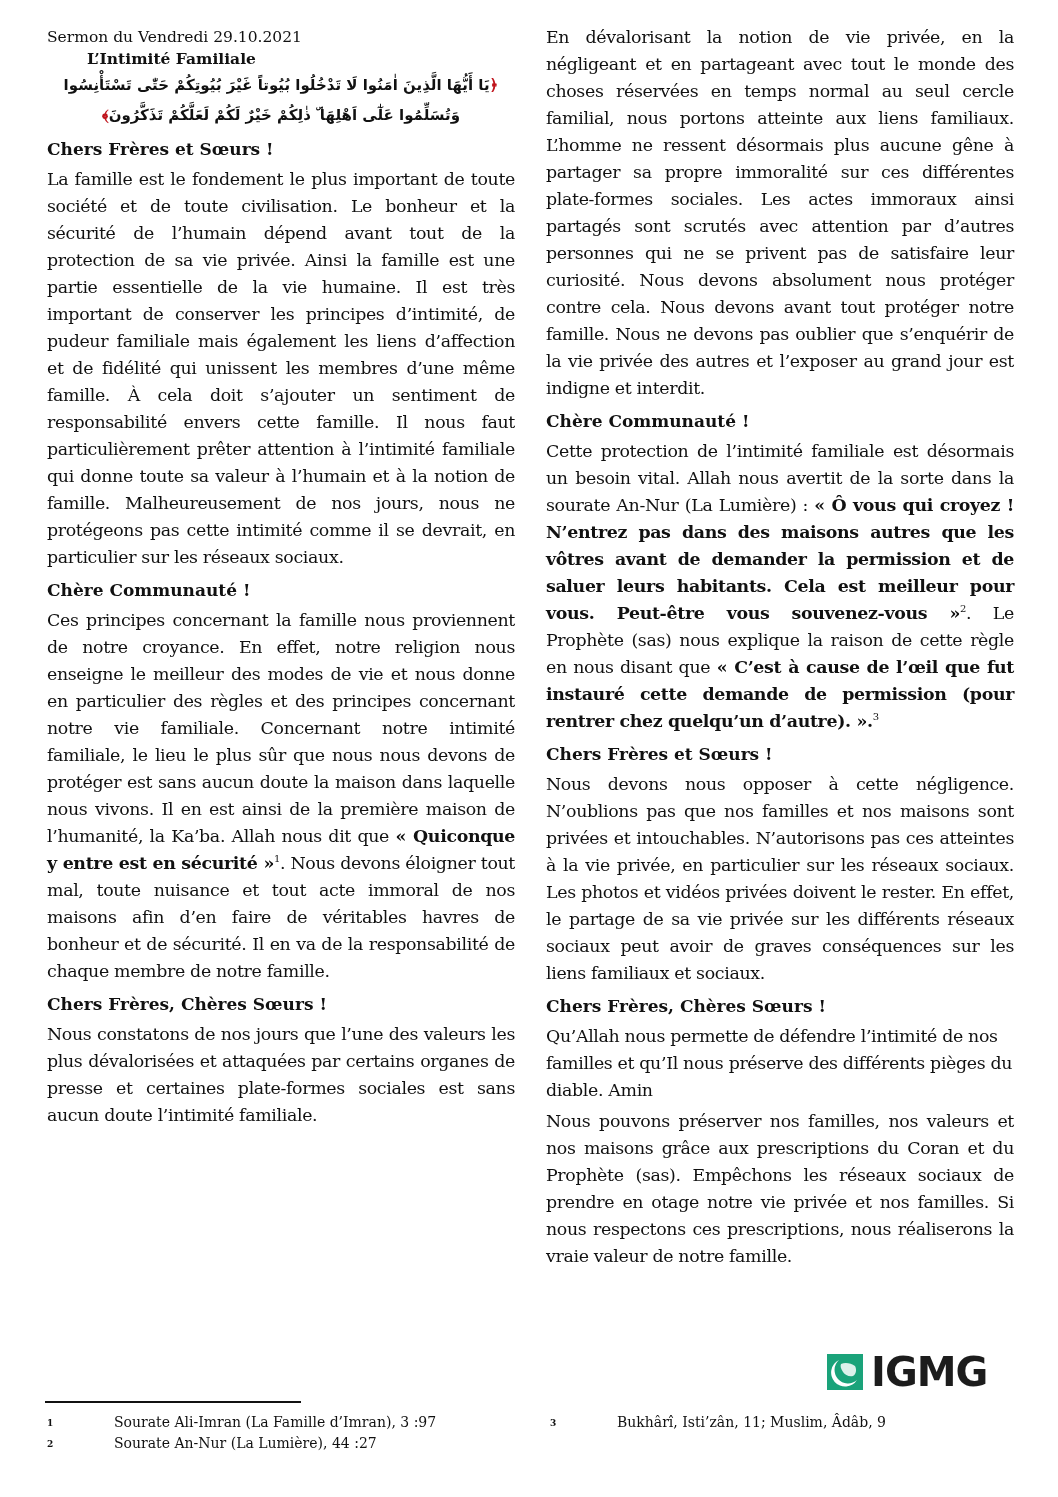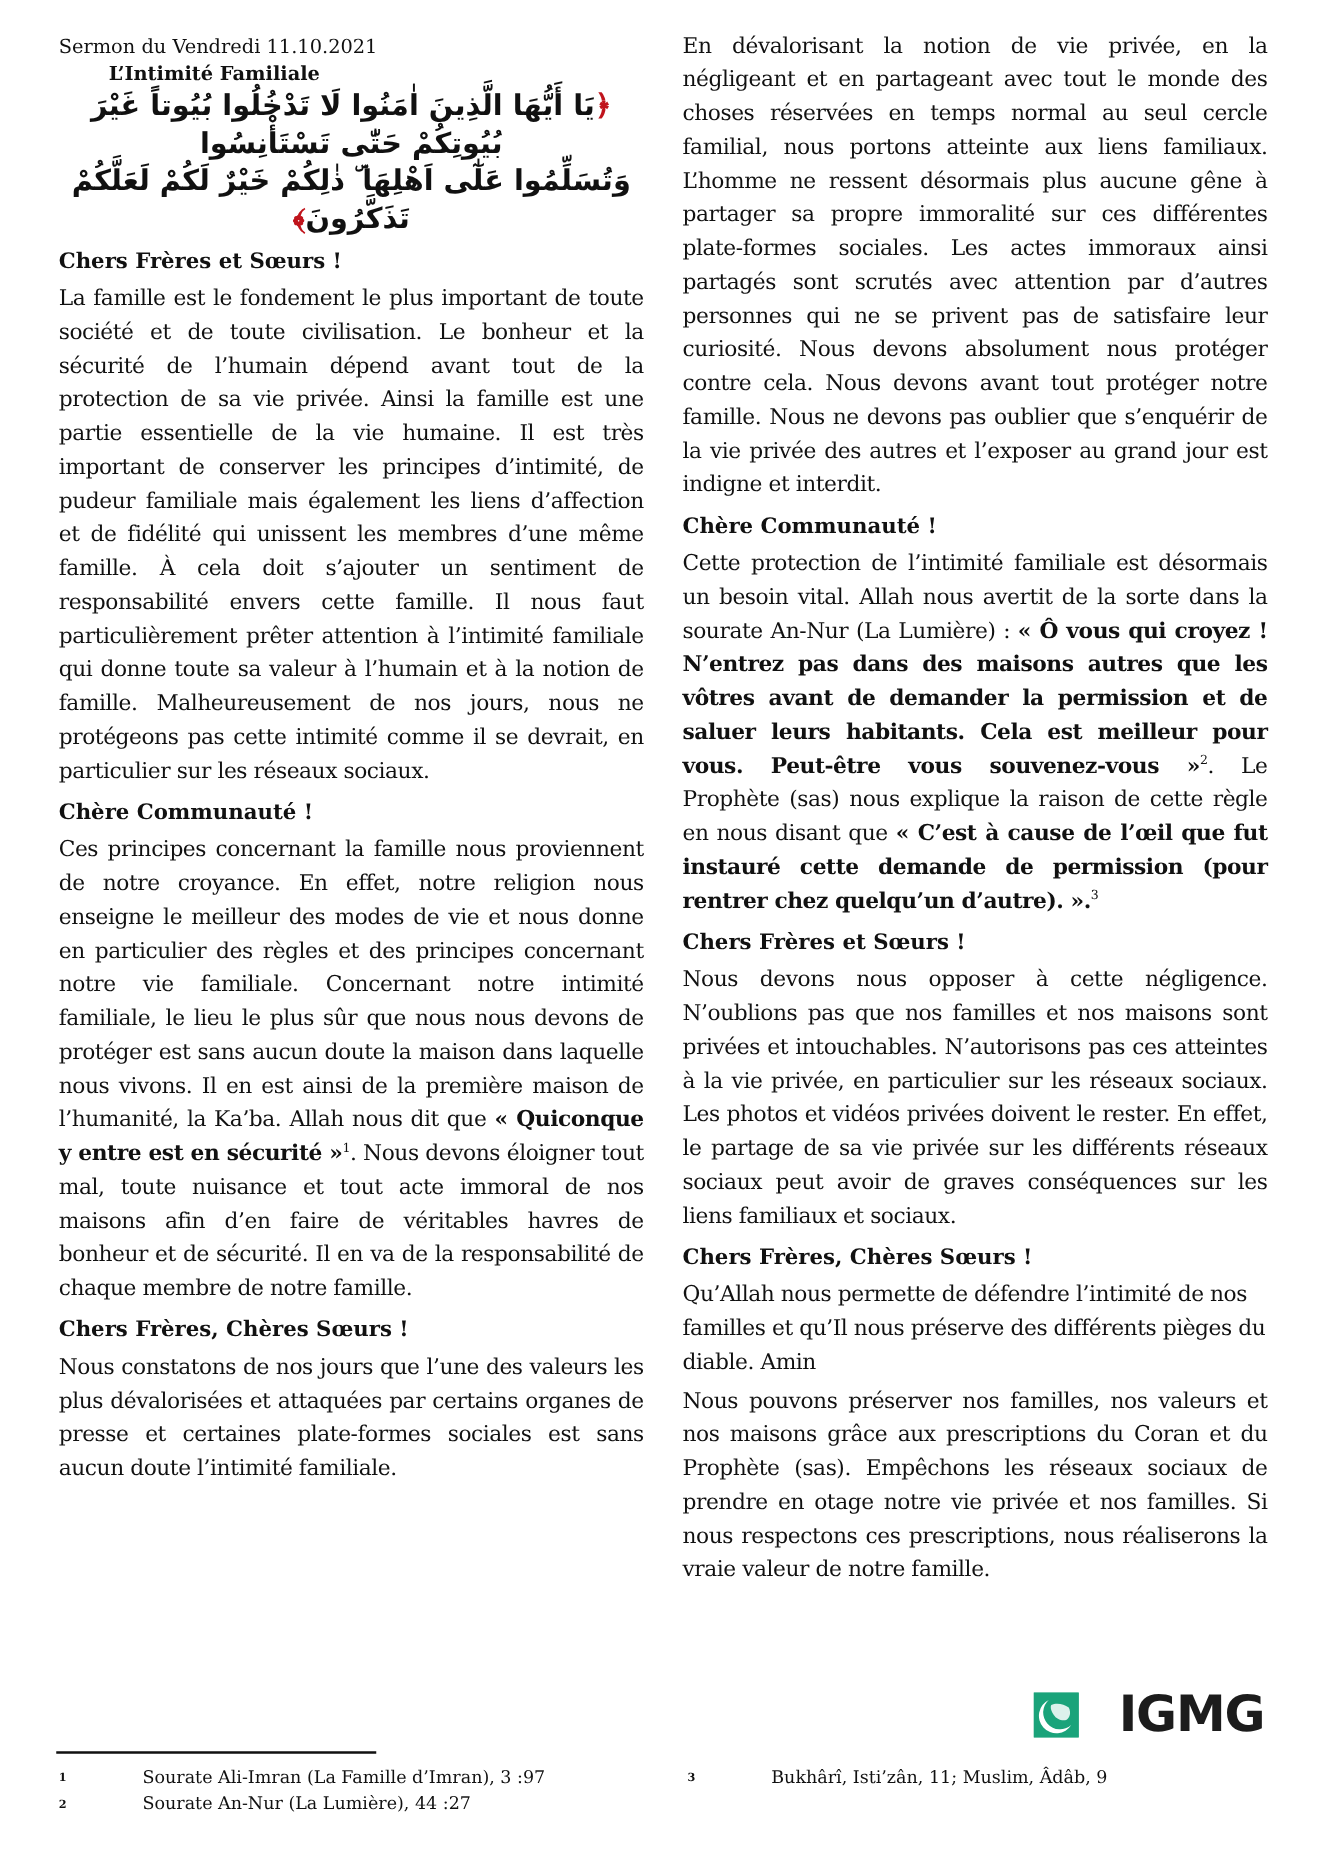--- a/index.html
+++ b/index.html
@@ -16,21 +16,21 @@
 
     .header-line {
       font-size: 15.5px; line-height: 22px; margin: 0;
     }
     .header-line.date { margin-top: 26px; }
     .header-line.title { font-weight: bold; margin-left: 40px; }
 
     .arabic {
       direction: rtl; text-align: center;
       font-family: "DejaVu Sans", sans-serif; font-weight: bold;
-      font-size: 23px; line-height: 30px; margin: 0;
+      font-size: 15px; line-height: 30px; margin: 0;
     }
     .arabic .bracket { color: #c0141c; }
 
     .heading {
       font-weight: bold; font-size: 17px; line-height: 26px;
       margin: 6px 0 4px 0;
     }
     .para {
       font-size: 17.4px; line-height: 27px; text-align: justify;
       margin: 0 0 4px 0; letter-spacing: -0.35px;
@@ -45,36 +45,36 @@
     .footnote {
       position: absolute; font-size: 14px; line-height: 18px;
       display: flex;
     }
     .footnote .num { font-size: 9px; font-weight: bold; width: 67px; padding-top: 1px; }
     .fn1 { left: 47px; top: 1413px; }
     .fn2 { left: 47px; top: 1434px; }
     .fn3 { left: 550px; top: 1413px; }
 
     .logo {
-      position: absolute; left: 827px; top: 1354px; display: flex; align-items: center; gap: 24px;
+      position: absolute; left: 827px; top: 1354px; display: flex; align-items: center;
     }
     .logo-mark {
       width: 36px; height: 36px; background: #1aa37a; position: relative;
     }
     .logo-text {
       font-family: "DejaVu Sans", sans-serif; font-weight: bold;
       font-size: 40px; line-height: 36px; letter-spacing: -1px;
       color: #1c1c1c; margin-left: 8px;
     }
   </style>
 </head>
 <body>
 
 <div class="col col-left">
-  <p class="header-line date">Sermon du Vendredi 11.10.2021</p>
+  <p class="header-line date">Sermon du Vendredi 29.10.2021</p>
   <p class="header-line title">L’Intimité Familiale</p>
 
   <div>
     <p class="arabic">
       <span class="bracket">﴿</span><span>يَا أَيُّهَا الَّذِينَ اٰمَنُوا لَا تَدْخُلُوا بُيُوتاً غَيْرَ بُيُوتِكُمْ حَتّٰى تَسْتَأْنِسُوا</span>
     </p>
     <p class="arabic">
       <span>وَتُسَلِّمُوا عَلٰٓى اَهْلِهَا ۜ ذٰلِكُمْ خَيْرٌ لَكُمْ لَعَلَّكُمْ تَذَكَّرُونَ</span><span class="bracket">﴾</span>
     </p>
   </div>

